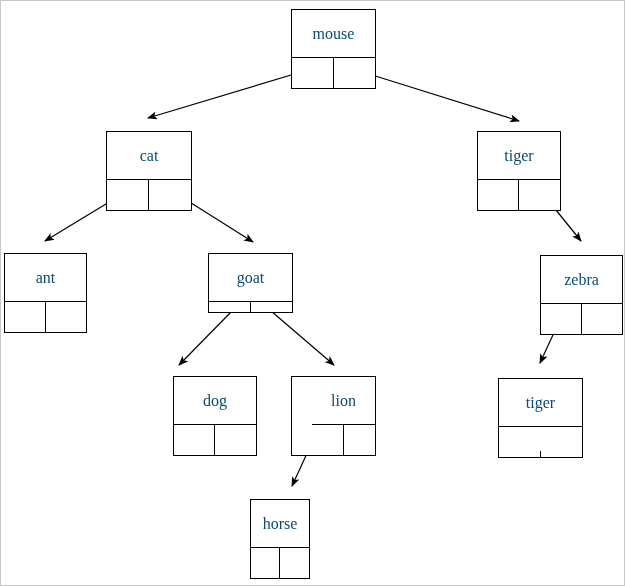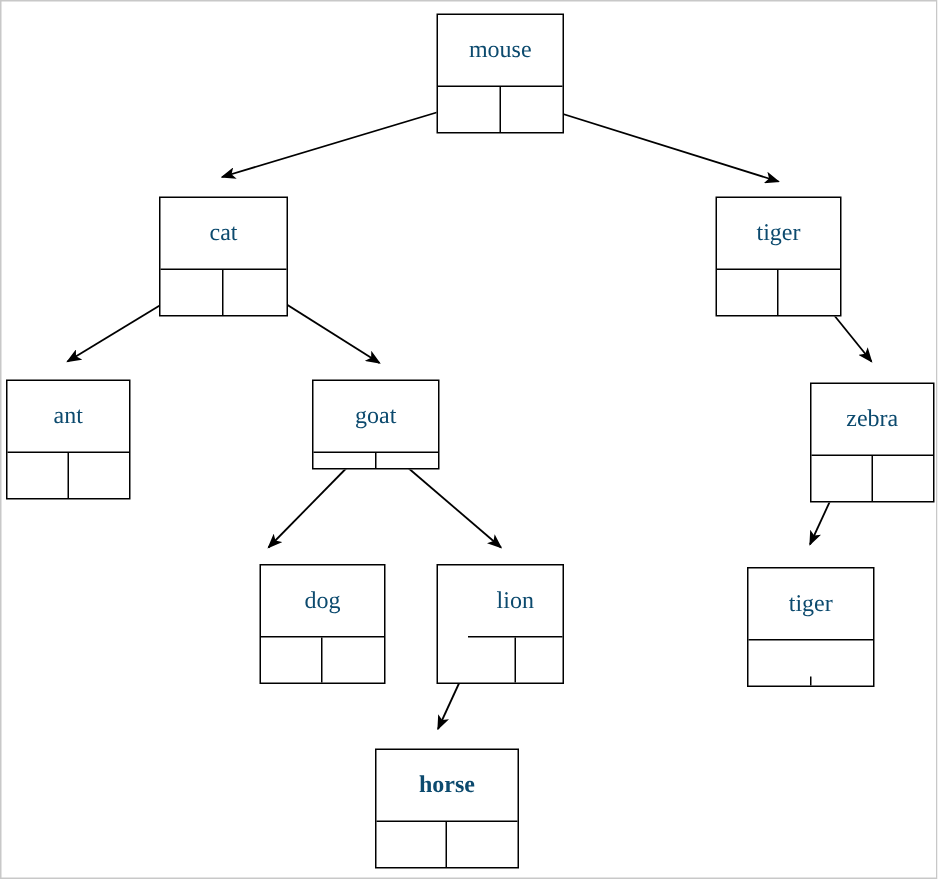--- a/index.html
+++ b/index.html
@@ -139,21 +139,21 @@
           <div class="ptr right"></div>
         </div>
       </div>
       <div class="node" style="left: 497px; top: 377px; width: 85px; height: 80px; gap: 24px;">
         <div class="node-label" style="flex-basis: 48px; height: 48px;">tiger</div>
         <div class="node-pointers">
           <div class="ptr left"></div>
           <div class="ptr right"></div>
         </div>
       </div>
-      <div class="node" style="left: 249px; top: 498px; width: 96px; height: 80px; font-weight: bold;">
+      <div class="node" style="left: 249px; top: 498px; width: 60px; height: 80px;">
         <div class="node-label" style="flex-basis: 48px; height: 48px;">horse</div>
         <div class="node-pointers">
           <div class="ptr left"></div>
           <div class="ptr right"></div>
         </div>
       </div>
     </div>
 
 </div>
 

